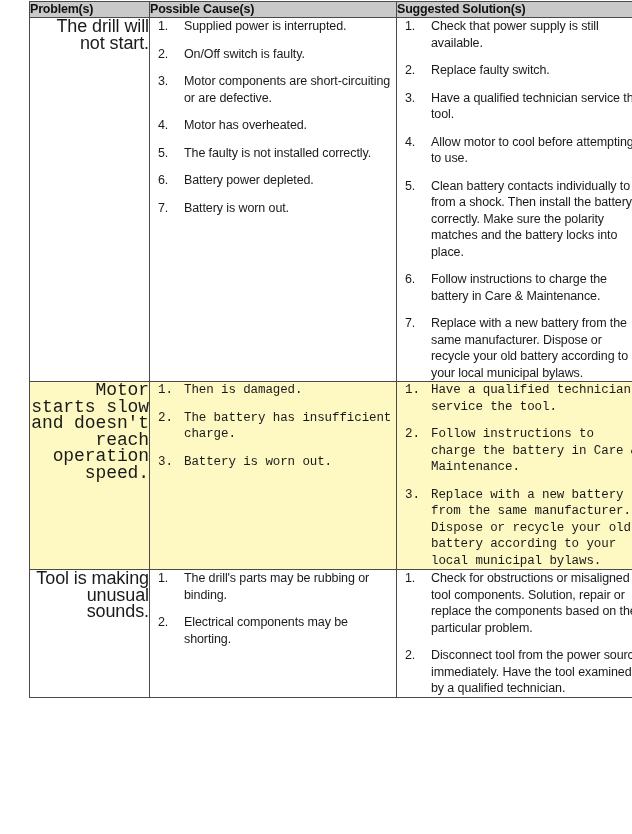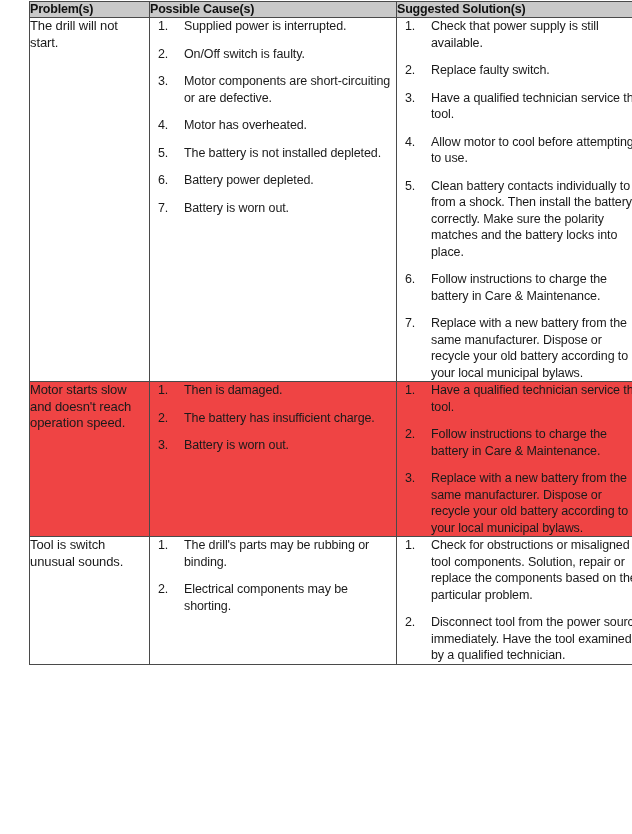--- a/index.html
+++ b/index.html
@@ -49,33 +49,34 @@
     font-weight: bold;
     letter-spacing: -0.2px;
     padding: 3px 6px 4px 6px;
     line-height: 15px;
     color: #111111;
   }
 
   
   td.problem-cell {
     padding: 6px 8px 6px 8px;
-    font-size: 13px;
+    font-size: 18px;
     line-height: 16.5px;
     letter-spacing: -0.1px;
+    text-align: right;
   }
 
   td.list-cell {
     padding: 6px 8px 8px 4px;
     font-size: 12.5px;
     line-height: 16.5px;
     letter-spacing: -0.1px;
   }
 
-  .row-shaded td { background: #ef4444; }
+  .row-shaded td { background: #fef9c3; font-family: Liberation Mono, monospace; }
   .row-plain td  { background: #ffffff; }
 
   
   ol.numlist {
     margin: 0;
     padding: 0;
     list-style: none;
   }
   ol.numlist > li {
     display: flex;
@@ -126,21 +127,21 @@
               <li>
                 <span class="num">3.</span>
                 <span class="item-text">Motor components are short-circuiting or are defective.</span>
               </li>
               <li>
                 <span class="num">4.</span>
                 <span class="item-text">Motor has overheated.</span>
               </li>
               <li>
                 <span class="num">5.</span>
-                <span class="item-text">The battery is not installed depleted.</span>
+                <span class="item-text">The faulty is not installed correctly.</span>
               </li>
               <li>
                 <span class="num">6.</span>
                 <span class="item-text">Battery power depleted.</span>
               </li>
               <li>
                 <span class="num">7.</span>
                 <span class="item-text">Battery is worn out.</span>
               </li>
             </ol>
@@ -207,21 +208,21 @@
                 <span class="item-text">Follow instructions to charge the battery in Care &amp; Maintenance.</span>
               </li>
               <li>
                 <span class="num">3.</span>
                 <span class="item-text">Replace with a new battery from the same manufacturer. Dispose or recycle your old battery according to your local municipal bylaws.</span>
               </li>
             </ol>
           </td>
         </tr>
         <tr class="row-plain">
-          <td class="problem-cell">Tool is switch unusual sounds.</td>
+          <td class="problem-cell">Tool is making unusual sounds.</td>
           <td class="list-cell">
             <ol class="numlist">
               <li>
                 <span class="num">1.</span>
                 <span class="item-text">The drill's parts may be rubbing or binding.</span>
               </li>
               <li>
                 <span class="num">2.</span>
                 <span class="item-text">Electrical components may be shorting.</span>
               </li>

